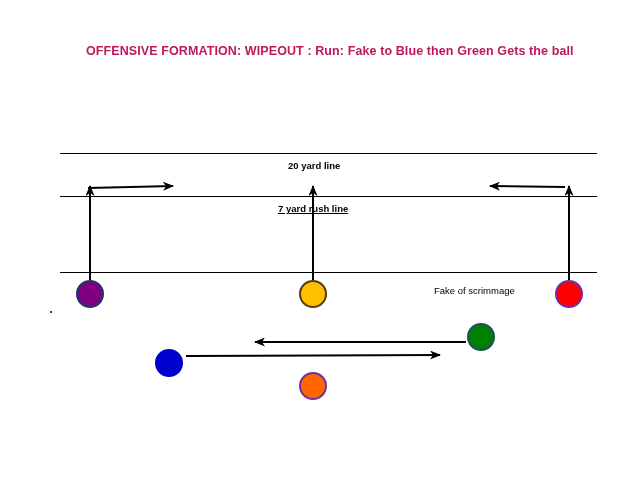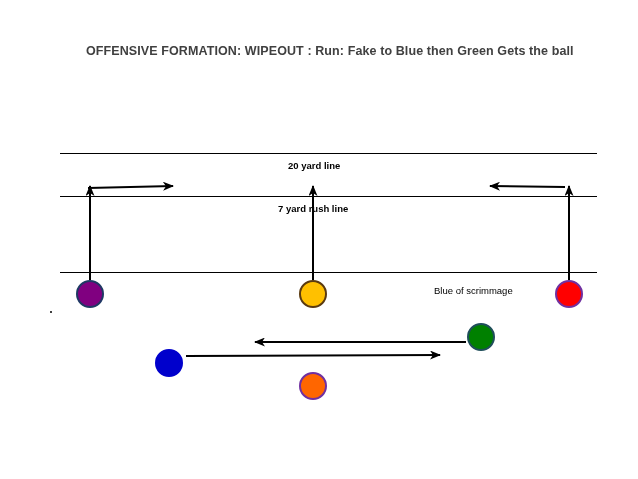--- a/index.html
+++ b/index.html
@@ -17,21 +17,21 @@
     background: #ffffff;
     overflow: hidden;
   }
   #play-title {
     position: absolute;
     left: 86px;
     top: 44px;
     width: 500px;
     font-size: 12.5px;
     font-weight: bold;
-    color: #404040;
+    color: #be185d;
     letter-spacing: 0.1px;
     white-space: nowrap;
   }
   .field-line {
     position: absolute;
     height: 0;
     border-top: 1px solid #000000;
   }
   .field-label {
     position: absolute;
@@ -69,23 +69,23 @@
 <body>
 
 <div id="stage">
 
   <div id="play-title">OFFENSIVE FORMATION: WIPEOUT : Run: Fake to Blue then Green Gets the ball</div>
 
   <div id="field-layer">
       <div class="field-line" style="left: 60px; top: 153px; width: 537px;"></div>
       <div class="field-label" style="left: 288px; top: 160px;">20 yard line</div>
       <div class="field-line" style="left: 60px; top: 196px; width: 537px;"></div>
-      <div class="field-label" style="left: 278px; top: 203px;">7 yard rush line</div>
+      <div class="field-label" style="left: 278px; top: 203px; text-decoration: underline;">7 yard rush line</div>
       <div class="field-line" style="left: 60px; top: 272px; width: 537px;"></div>
-      <div class="field-label plain" style="left: 434px; top: 285px;">Blue of scrimmage</div>
+      <div class="field-label plain" style="left: 434px; top: 285px;">Fake of scrimmage</div>
     </div>
 
   <svg class="overlay" viewBox="0 0 638 479">
     <defs>
       <marker id="ah-right" markerWidth="11" markerHeight="9" refX="10" refY="4.5" orient="auto" markerUnits="userSpaceOnUse">
         <path d="M0,0 L11,4.5 L0,9 L3,4.5 Z" fill="#000000"></path>
       </marker>
       <marker id="ah-left" markerWidth="11" markerHeight="9" refX="10" refY="4.5" orient="auto" markerUnits="userSpaceOnUse">
         <path d="M0,0 L11,4.5 L0,9 L3,4.5 Z" fill="#000000"></path>
       </marker>

